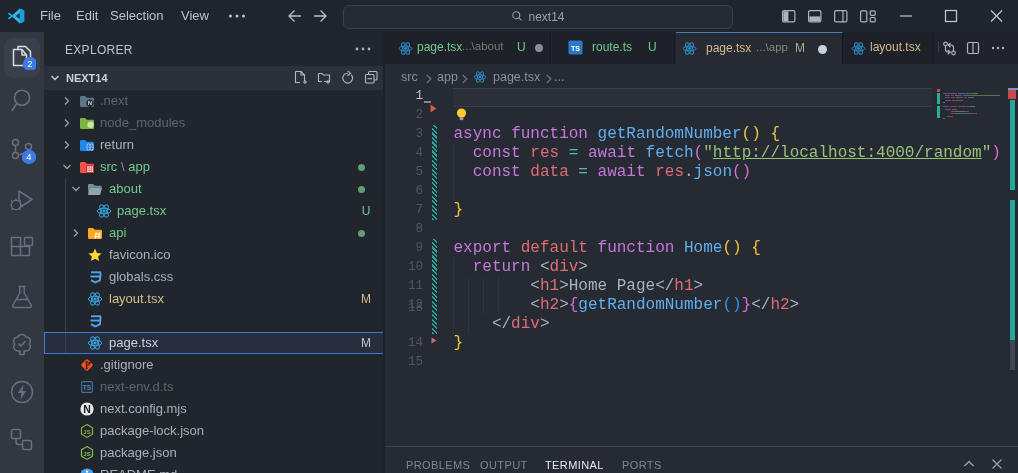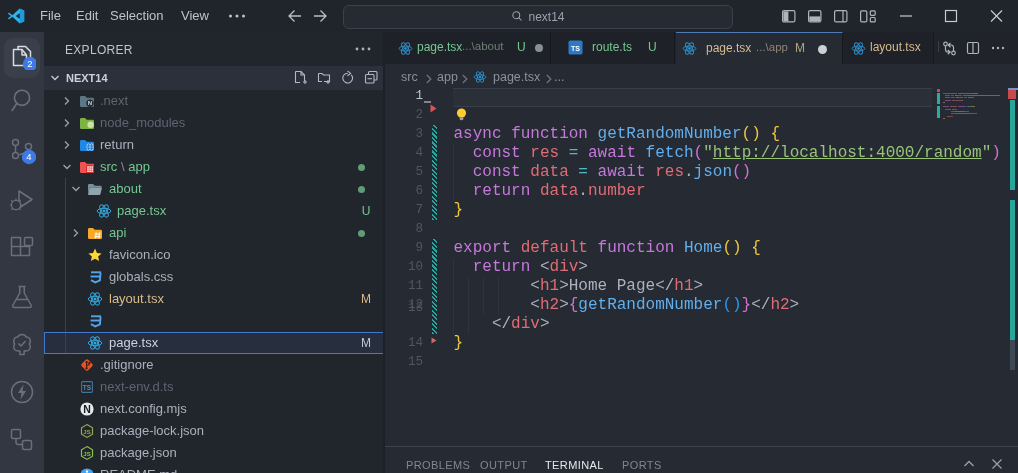--- a/index.html
+++ b/index.html
@@ -548,21 +548,20 @@
         <div class="ln" style="top:190px">11</div>
         <div class="ln" style="top:209px">12</div>
         <div class="ln" style="top:212px">13</div>
         <div class="ln" style="top:247px">14</div>
         <div class="ln" style="top:266px">15</div>
       </div>
 
       <div class="cl" style="top:38px"><span class="kw">async</span> <span class="kw">function</span> <span class="fn">getRandomNumber</span><span class="b1">()</span> <span class="b1">{</span></div>
       <div class="cl" style="top:57px">  <span class="kw">const</span> <span class="rd">res</span> <span class="op">=</span> <span class="kw">await</span> <span class="fn">fetch</span><span class="b2">(</span><span class="st">"<span style="text-decoration:underline">http://localhost:4000/random</span>"</span><span class="b2">)</span></div>
       <div class="cl" style="top:76px">  <span class="kw">const</span> <span class="rd">data</span> <span class="op">=</span> <span class="kw">await</span> <span class="rd">res</span><span class="fg">.</span><span class="fn">json</span><span class="b2">()</span></div>
-      <div class="cl" style="top:95px">  <span class="kw">return</span> <span class="rd">data</span><span class="fg">.</span><span class="rd">number</span></div>
       <div class="cl" style="top:114px"><span class="b1">}</span></div>
       <div class="cl" style="top:152px"><span class="kw">export</span> <span class="rd">default</span> <span class="kw">function</span> <span class="fn">Home</span><span class="b1">()</span> <span class="b1">{</span></div>
       <div class="cl" style="top:171px">  <span class="kw">return</span> <span class="ab">&lt;</span><span class="tg">div</span><span class="ab">&gt;</span></div>
       <div class="cl" style="top:190px">        <span class="ab">&lt;</span><span class="tg">h1</span><span class="ab">&gt;</span><span class="fg">Home Page</span><span class="ab">&lt;/</span><span class="tg">h1</span><span class="ab">&gt;</span></div>
       <div class="cl" style="top:209px">        <span class="ab">&lt;</span><span class="tg">h2</span><span class="ab">&gt;</span><span class="b2">{</span><span class="fn">getRandomNumber</span><span class="b3">()</span><span class="b2">}</span><span class="ab">&lt;/</span><span class="tg">h2</span><span class="ab">&gt;</span></div>
       <div class="cl" style="top:228px">    <span class="ab">&lt;/</span><span class="tg">div</span><span class="ab">&gt;</span></div>
       <div class="cl" style="top:247px"><span class="b1">}</span></div>
     </div>
 
     <div id="minimap" class="abs" style="left:547px;top:55px;width:73px;height:364px;">

